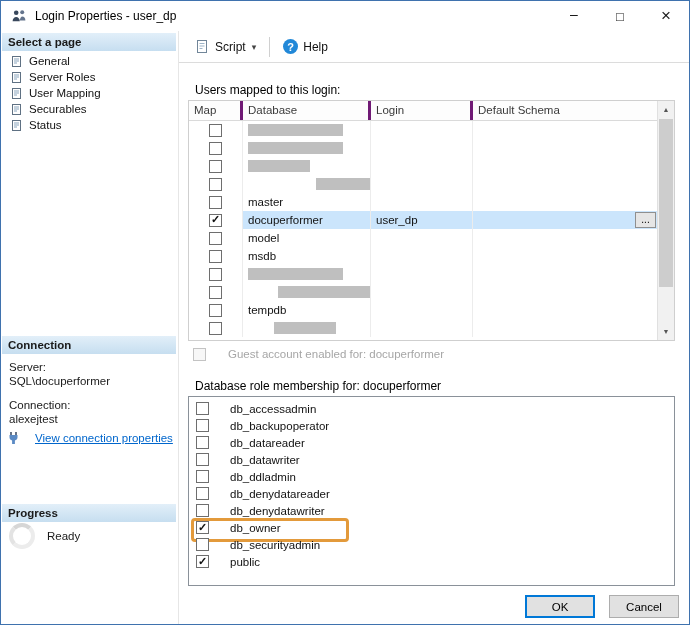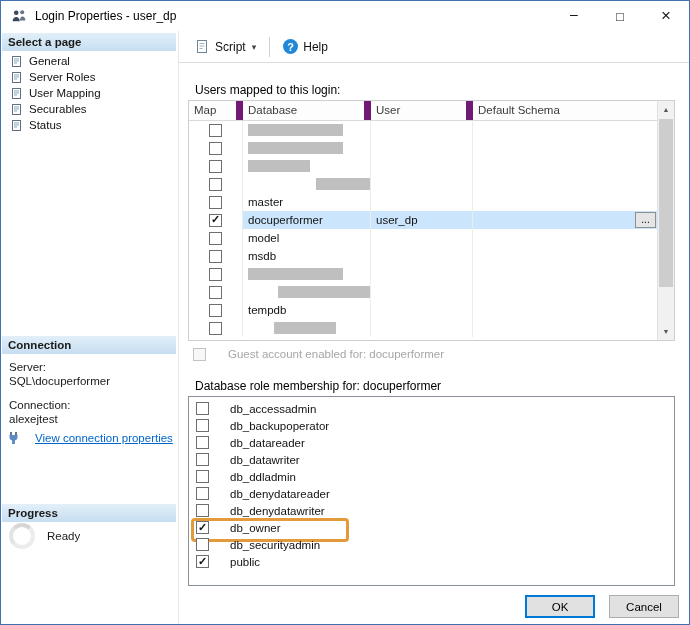--- a/index.html
+++ b/index.html
@@ -44,21 +44,21 @@
   .script-icon{display:inline-flex}
   .dd-arrow{font-size:9px;color:#444;margin-left:1px}
   .tb-sep{width:1px;height:20px;background:#d0d0d0;margin:0 7px}
   .help-circle{width:15px;height:15px;border-radius:50%;background:#2188d8;color:#fff;font-size:11px;font-weight:bold;display:flex;align-items:center;justify-content:center}
 
   .lbl-users{position:absolute;left:16px;top:52px;font-size:12px;color:#000}
 
   
   .map-table{position:absolute;left:9px;top:69px;width:487px;height:241px;border:1px solid #cfcfcf;background:#fff}
   .thead{position:absolute;left:0;top:0;right:17px;height:20px;display:flex;border-bottom:1px solid #dadada;background:#fdfdfd}
-  .th{font-size:11.5px;color:#3a3a3a;line-height:19px;padding-left:5px;border-right:7px solid #701a75}
+  .th{font-size:11.5px;color:#3a3a3a;line-height:19px;padding-left:5px;border-right:3px solid #701a75}
   .th.c-map{width:54px}
   .th.c-db{width:128px}
   .th.c-user{width:102px}
   .th.c-schema{flex:1;border-right:none}
   .tbody{position:absolute;left:0;top:20px;right:17px;bottom:0;overflow:hidden}
   .trow{display:flex;height:18px;position:relative}
   .tc{border-right:1px solid #ececec;height:100%;display:flex;align-items:center}
   .tc.c-map{width:54px;justify-content:center}
   .tc.c-db{width:128px;padding-left:5px;font-size:11.5px;color:#111}
   .tc.c-user{width:102px;padding-left:5px;font-size:11.5px;color:#111}
@@ -208,21 +208,21 @@
         <span>Help</span>
       </div>
     </div>
 
     <div class="lbl-users">Users mapped to this login:</div>
 
     <div class="map-table">
       <div class="thead">
         <div class="th c-map">Map</div>
         <div class="th c-db">Database</div>
-        <div class="th c-user">User</div>
+        <div class="th c-user">Login</div>
         <div class="th c-schema">Default Schema</div>
       </div>
       <div class="tbody">
           <div class="trow">
             <div class="tc c-map">
               <span class="cb"></span>
             </div>
             <div class="tc c-db">
               <span class="redact" style="margin-left: 0px; width: 95px;"></span>
             </div>

